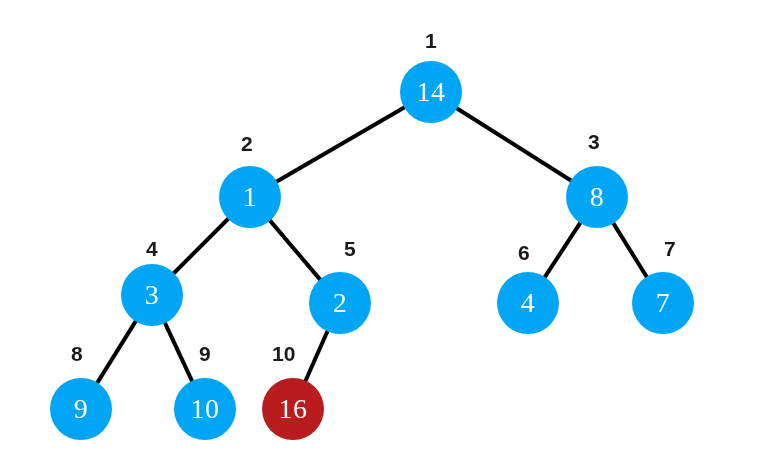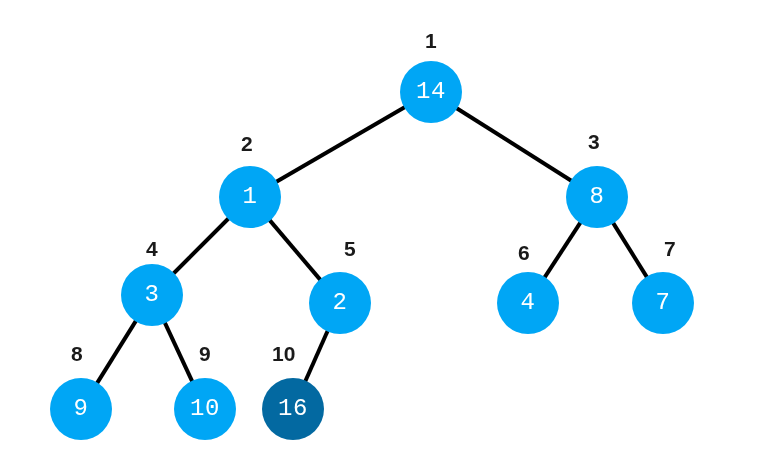--- a/index.html
+++ b/index.html
@@ -29,22 +29,22 @@
     width: 768px;
     height: 473px;
   }
   .tree-node {
     position: absolute;
     border-radius: 50%;
     display: flex;
     align-items: center;
     justify-content: center;
     color: #ffffff;
-    font-family: Liberation Mono, monospace;
-    font-size: 24px;
+    font-family: Liberation Serif, serif;
+    font-size: 28px;
     font-weight: 400;
     line-height: 1;
     letter-spacing: 0.5px;
     box-sizing: border-box;
     text-align: center;
   }
   .index-label {
     position: absolute;
     color: #1a1a1a;
     font-family: "Liberation Sans", sans-serif;
@@ -100,17 +100,17 @@
       </div>
       <div class="index-label" style="left: 71px; top: 343px;">8</div>
       <div class="tree-node" style="left: 50px; top: 378px; width: 62px; height: 62px; background: rgb(0, 166, 245); color: rgb(255, 255, 255);">
         <span>9</span>
       </div>
       <div class="index-label" style="left: 199px; top: 343px;">9</div>
       <div class="tree-node" style="left: 174px; top: 378px; width: 62px; height: 62px; background: rgb(0, 166, 245); color: rgb(255, 255, 255);">
         <span>10</span>
       </div>
       <div class="index-label" style="left: 272px; top: 343px;">10</div>
-      <div class="tree-node" style="left: 262px; top: 378px; width: 62px; height: 62px; background: #0369a1; color: rgb(255, 255, 255);">
+      <div class="tree-node" style="left: 262px; top: 378px; width: 62px; height: 62px; background: #b91c1c; color: rgb(255, 255, 255);">
         <span>16</span>
       </div>
     </div>
 </div>
 
 </body></html>

